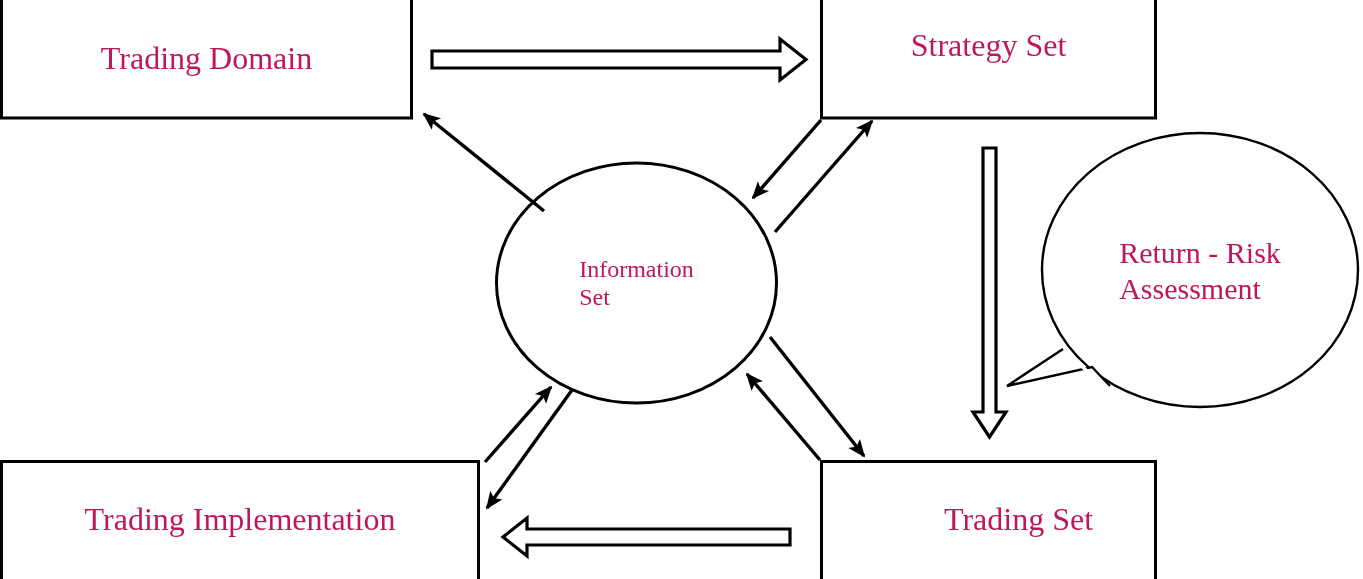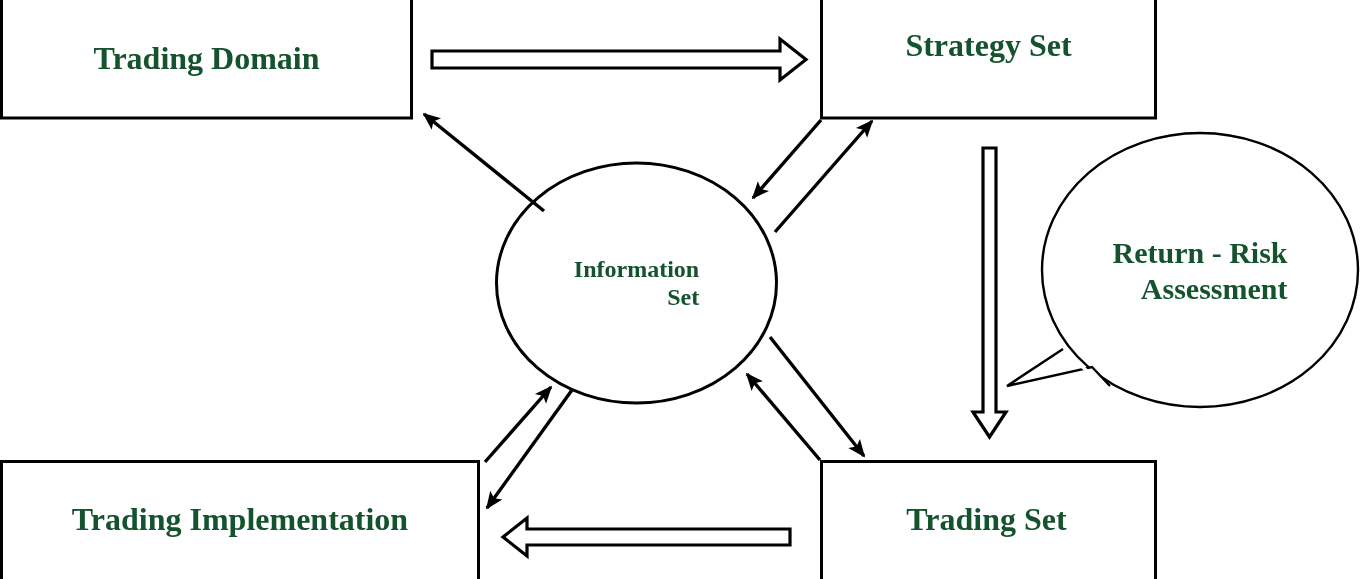--- a/index.html
+++ b/index.html
@@ -23,43 +23,42 @@
     top: 0;
     left: 0;
     width: 1363px;
     height: 579px;
   }
   .node-label {
     position: absolute;
     display: flex;
     align-items: center;
     justify-content: center;
-    text-align: right;
-    color: #14532d;
+    text-align: left;
+    color: #be185d;
     line-height: 1.18;
     pointer-events: none;
     white-space: pre-line;
-    font-weight: bold;
   }
   .label-box {
     font-size: 32px;
   }
   .label-ellipse {
     font-size: 24px;
   }
   .label-callout {
     font-size: 30px;
   }
   
   #label-trading-domain       { left: 0px;    top: 0px;   width: 413px; height: 118px; }
   #label-strategy-set         { left: 820px;  top: 0px;   width: 337px; height: 92px; }
   #label-information-set      { left: 495px;  top: 163px; width: 283px; height: 240px; }
   #label-return-risk          { left: 1042px; top: 133px; width: 316px; height: 275px; }
   #label-trading-implementation { left: 0px;  top: 460px; width: 480px; height: 119px; }
-  #label-trading-set          { left: 808px;  top: 460px; width: 357px; height: 119px; }
+  #label-trading-set          { left: 840px;  top: 460px; width: 357px; height: 119px; }
 </style>
 </head>
 <body>
 
 <div id="diagram-root">
 
   <svg id="diagram-svg" viewBox="0 0 1363 579">
     <defs>
       <marker id="solid-head" viewBox="0 0 10 10" refX="9" refY="5" markerWidth="5.2" markerHeight="5.2" orient="auto-start-reverse">
         <path d="M 0 0.8 L 10 5 L 0 9.2 L 2.2 5 Z" fill="#000000"></path>

